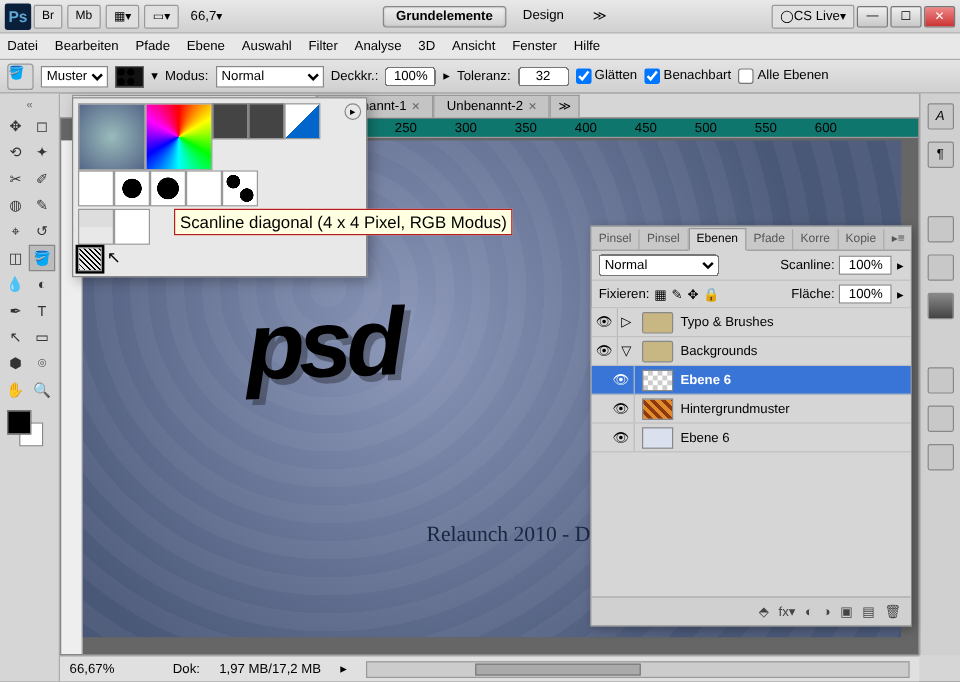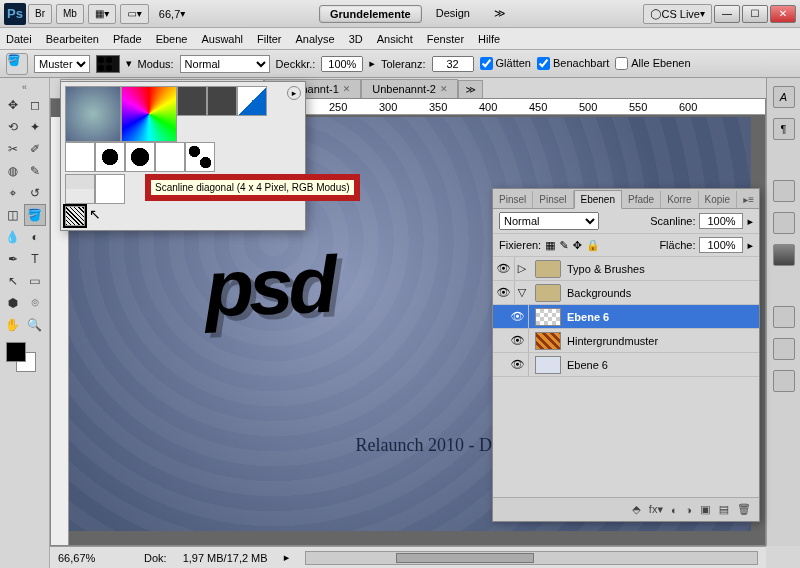--- a/index.html
+++ b/index.html
@@ -44,36 +44,36 @@
 .color-sw .bg { position:absolute; width:20px; height:20px; background:#fff; border:1px solid #888; bottom:0; right:0; }
 
 
 .doctabs { position:absolute; left:60px; top:0; height:20px; display:flex; align-items:flex-end; gap:0; z-index:2; }
 .doctab { padding: 3px 10px; background:#c4c4c4; border:1px solid #999; border-bottom:none; font-size:10px; display:flex; gap:4px; align-items:center; }
 .doctab.active { background:#e8e8e8; }
 .doctab .x { font-size:9px; color:#666; }
 
 
 .canvas-wrap { position:absolute; left:50px; top:20px; right:34px; bottom:22px; background:#666; border:1px solid #888; }
-.ruler-h { position:absolute; top:0; left:18px; right:0; height:16px; background:#ffffff; border-bottom:1px solid #999; overflow:hidden; font-size:8px; }
+.ruler-h { position:absolute; top:0; left:18px; right:0; height:16px; background:#0f766e; border-bottom:1px solid #999; overflow:hidden; font-size:8px; }
 .ruler-v { position:absolute; top:18px; left:0; bottom:0; width:18px; background:#eee; border-right:1px solid #999; }
 .ruler-h span { position:absolute; top:2px; }
 .canvas { position:absolute; top:18px; left:18px; right:14px; bottom:14px; background: radial-gradient(circle at 40% 40%, #8a96b8, #4a5878 70%); overflow:hidden; }
 .canvas::before { content:""; position:absolute; inset:0; background: repeating-radial-gradient(circle at 30% 30%, rgba(255,255,255,.04) 0 15px, transparent 15px 30px); }
 .splat { position:absolute; top:30%; left:20%; font-size:80px; font-weight:900; font-style:italic; color:#000; letter-spacing:-5px; transform:rotate(-2deg); text-shadow: 5px 5px 0 rgba(0,0,0,.3); }
 .tagline { position:absolute; bottom:18%; left:42%; color:#1a2540; font-size:18px; font-family: Georgia, serif; }
 
 
 .pat-picker { position:absolute; left:60px; top:3px; width:246px; background:#e8e8e8; border:1px solid #888; box-shadow: 3px 3px 10px rgba(0,0,0,.3); z-index:5; padding:4px; }
 .pat { width:30px; height:30px; border:1px solid #999; background:#ccc; }
 .pat.big { width:56px; height:56px; }
 .pat-row { display:flex; }
 .pat-diag { background: repeating-linear-gradient(45deg,#000 0 1px, transparent 1px 3px); }
 .pat-sel { outline:2px solid #000; }
-.tooltip { position:absolute; left: 84px; top: 92px; background:#ffffe1; border:6px solid #b91c1c; padding:2px 4px; font-size:10px; white-space:nowrap; }
+.tooltip { position:absolute; left: 84px; top: 92px; background:#ffffe1; border:1px solid #b91c1c; padding:2px 4px; font-size:14px; white-space:nowrap; }
 .fly-arrow { position:absolute; right:4px; top:4px; width:14px; height:14px; border:1px solid #888; border-radius:7px; display:flex; align-items:center; justify-content:center; font-size:9px; }
 
 
 .dock-right { position:absolute; right:0; top:0; width:34px; bottom:22px; background:#d0d0d0; border-left:1px solid #999; display:flex; flex-direction:column; align-items:center; gap:10px; padding-top:8px; }
 .dock-ic { width:22px; height:22px; background:#c8c8c8; border:1px solid #888; border-radius:2px; }
 
 
 .panel { position:absolute; right:40px; top:110px; width:268px; background:#d6d6d6; border:1px solid #888; box-shadow:2px 2px 8px rgba(0,0,0,.3); z-index:4; }
 .panel-tabs { display:flex; background:#c8c8c8; border-bottom:1px solid #999; height:20px; align-items:flex-end; }
 .ptab { padding:3px 6px; font-size:10px; border-right:1px solid #aaa; color:#555; }

